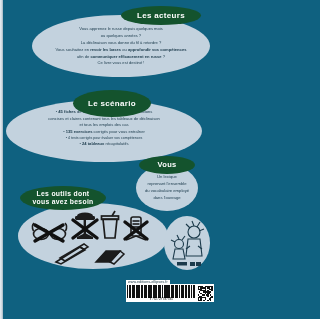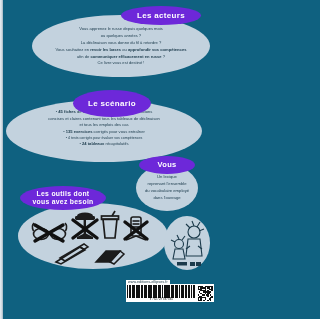--- a/index.html
+++ b/index.html
@@ -10,21 +10,21 @@
     font-family:"Liberation Sans", sans-serif;
     overflow:hidden;
   }
   .spine {
     position:absolute; left:0; top:0; width:3px; height:319px;
     background:linear-gradient(to right,#e9eef2 0%,#cdd8e0 60%,#9fb2bf 100%);
   }
   
   .badge {
     position:absolute;
-    background:#6d28d9;
+    background:#14532d;
     border-radius:50%;
     color:#ffffff;
     font-weight:bold;
     display:flex; align-items:center; justify-content:center;
     text-align:center;
     line-height:1.15;
     letter-spacing:.3px;
     z-index:4;
   }
   #badge-acteurs { left:121px; top:6px;  width:80px; height:19px; font-size:8px; }

